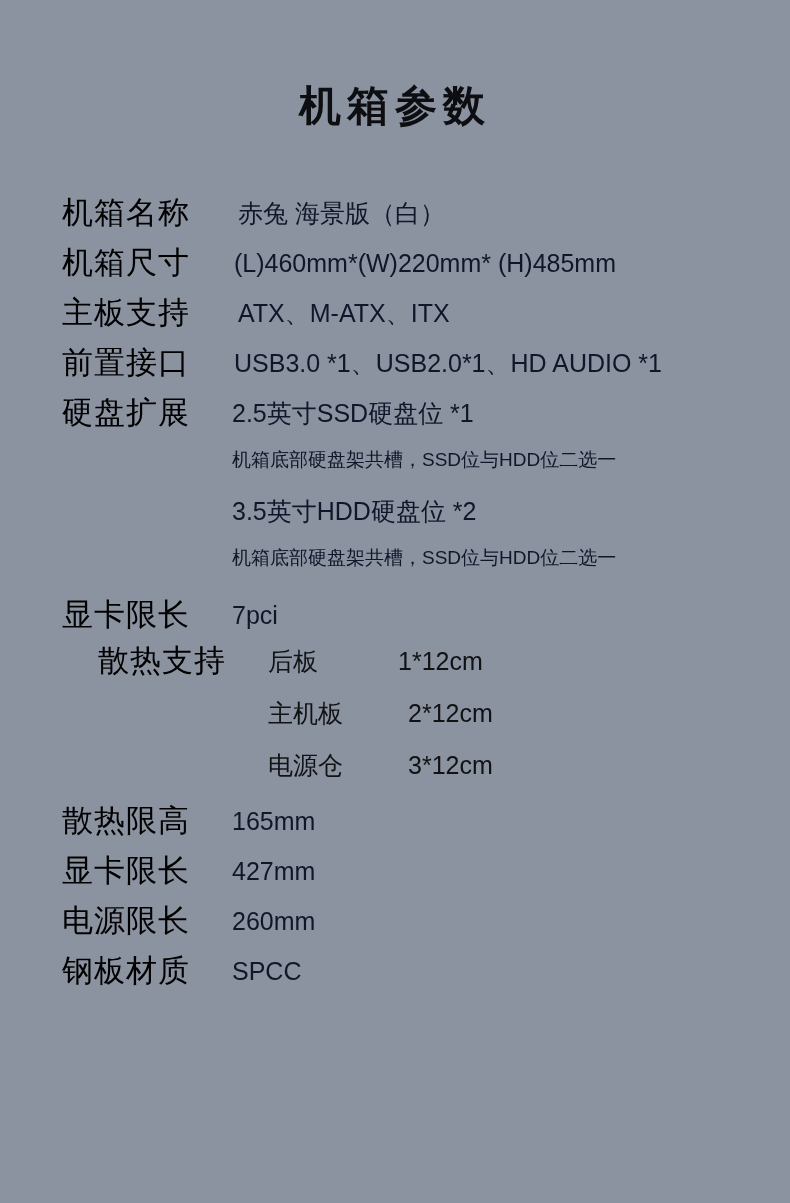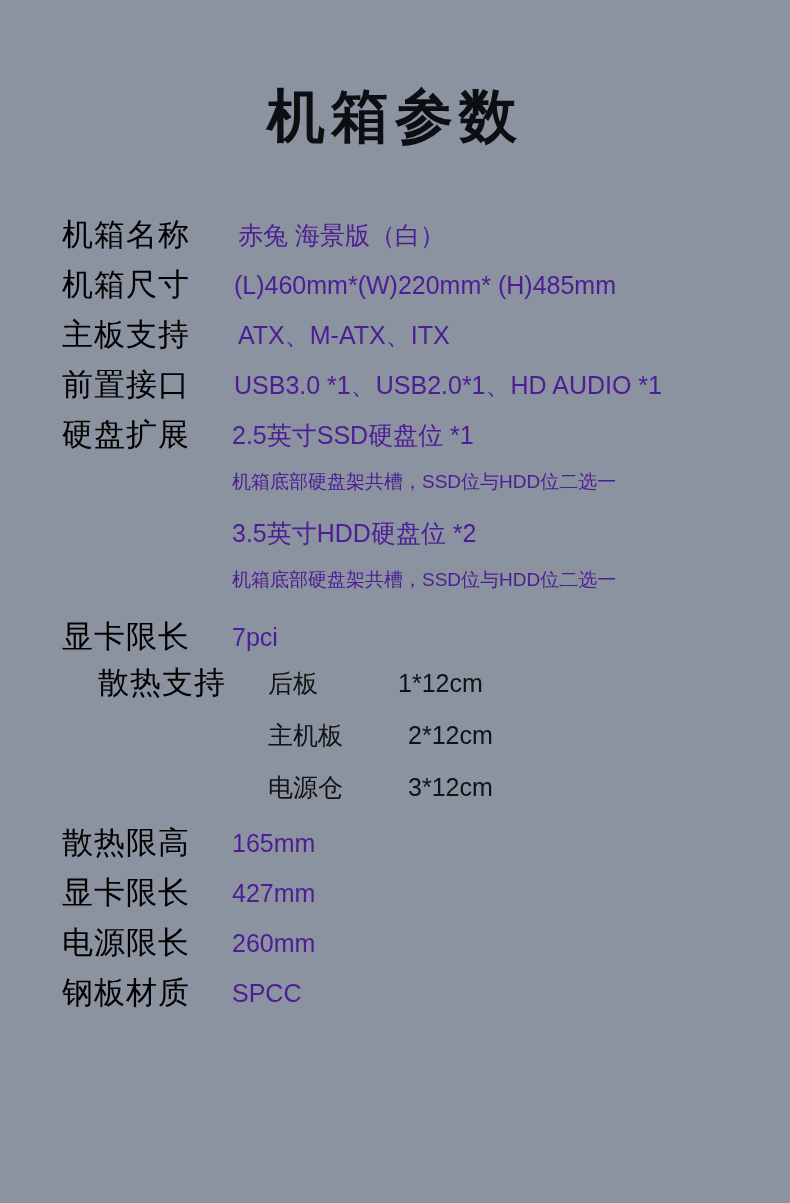--- a/index.html
+++ b/index.html
@@ -15,21 +15,21 @@
     overflow: hidden;
   }
   .page {
     position: relative;
     width: 790px;
     height: 1203px;
     box-sizing: border-box;
   }
   .title {
     text-align: center;
-    font-size: 58px;
+    font-size: 42px;
     font-weight: bold;
     letter-spacing: 6px;
     padding-top: 78px;
     color: #0d0e11;
   }
   .spec-table {
     margin-top: 62px;
     padding-left: 62px;
     padding-right: 20px;
   }
@@ -43,21 +43,21 @@
     flex: 0 0 150px;
     font-size: 31px;
     line-height: 34px;
     color: #000000;
     letter-spacing: 1px;
     white-space: nowrap;
   }
   .value {
     font-size: 25px;
     line-height: 34px;
-    color: #4c1d95;
+    color: #0f172a;
   }
   .value .main {
     display: block;
   }
   .value .sub {
     display: block;
     font-size: 19px;
     line-height: 28px;
     margin-top: 16px;
   }

